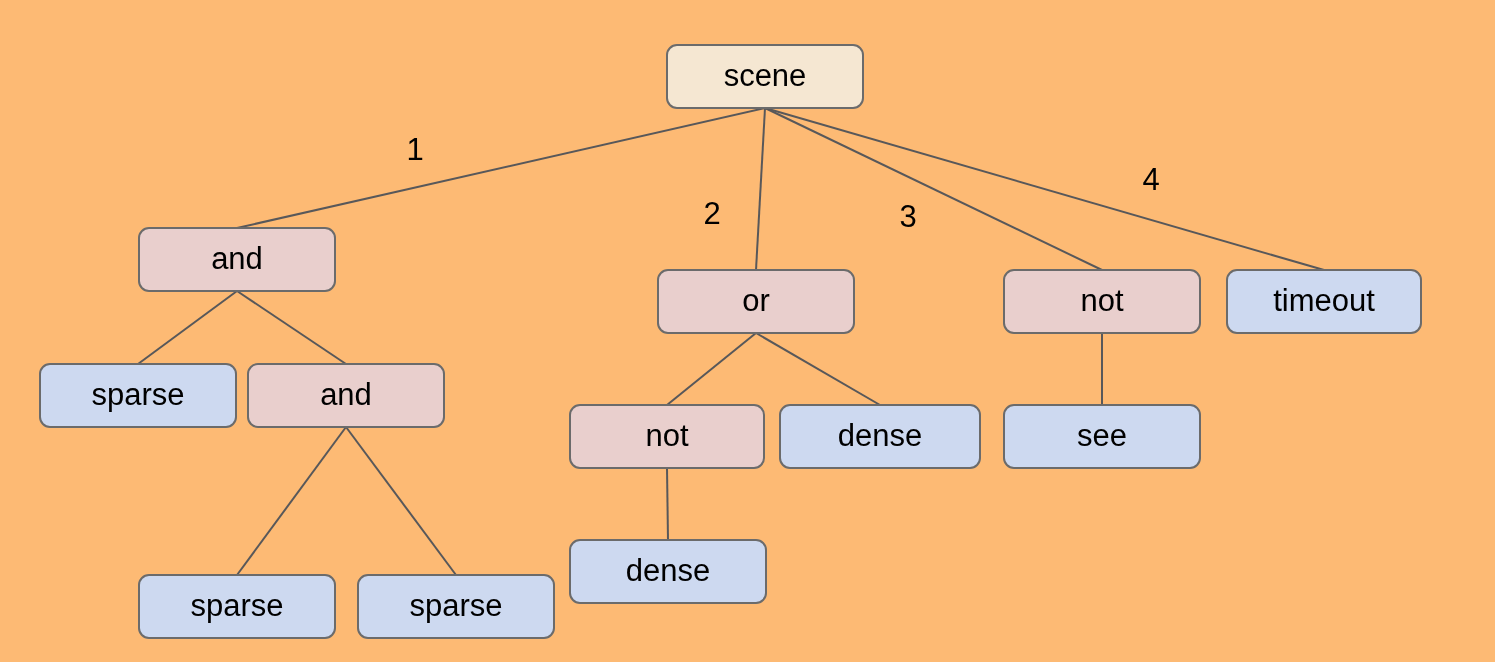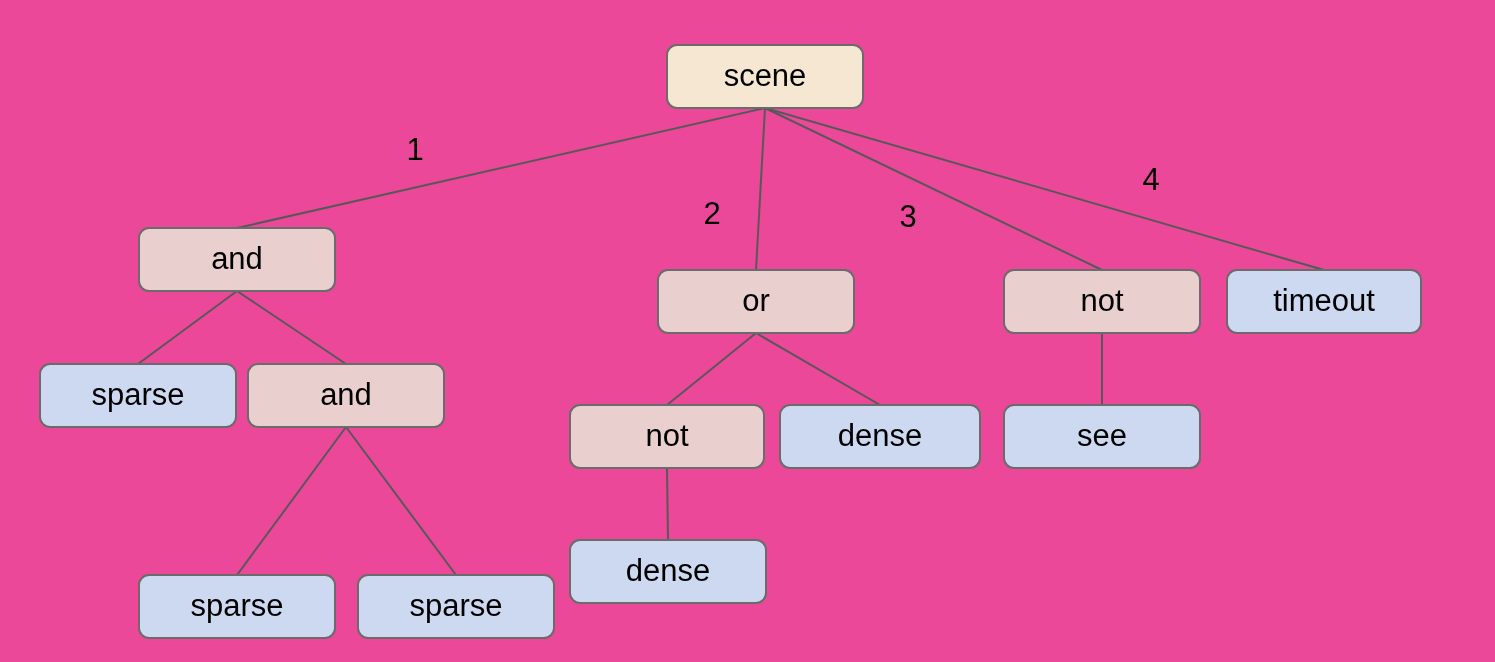--- a/index.html
+++ b/index.html
@@ -7,21 +7,21 @@
     padding: 0;
     background: #ffffff;
   }
   body {
     font-family: "Liberation Sans", sans-serif;
   }
   #diagram-root {
     position: relative;
     width: 1495px;
     height: 662px;
-    background: #ec4899;
+    background: #fdba74;
     overflow: hidden;
   }
   svg#tree-svg {
     position: absolute;
     left: 0;
     top: 0;
     width: 1495px;
     height: 662px;
     display: block;
   }

